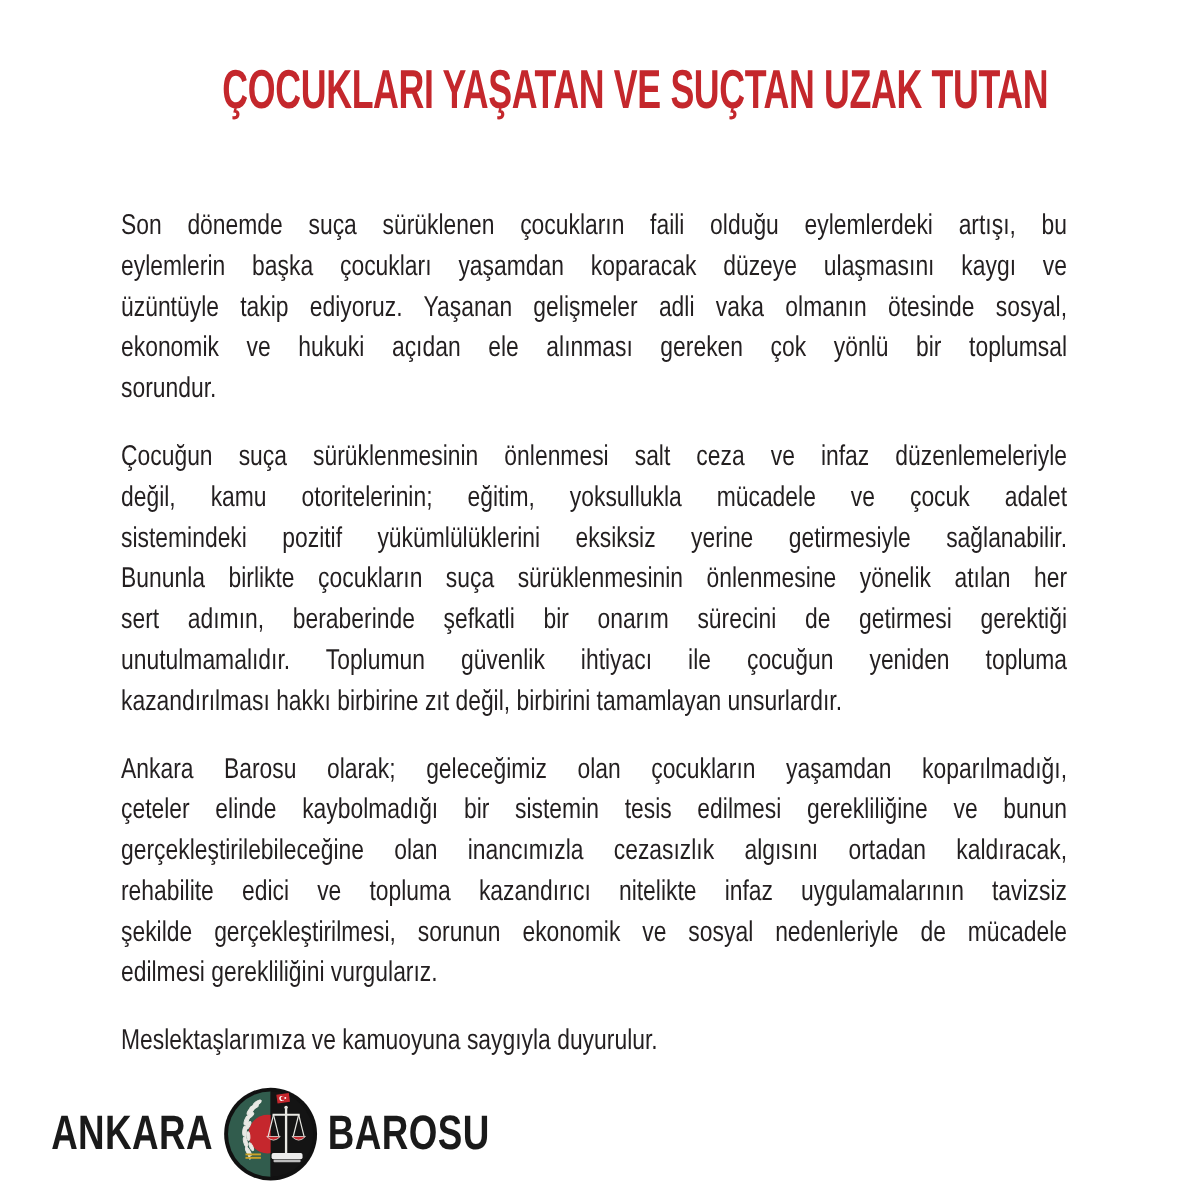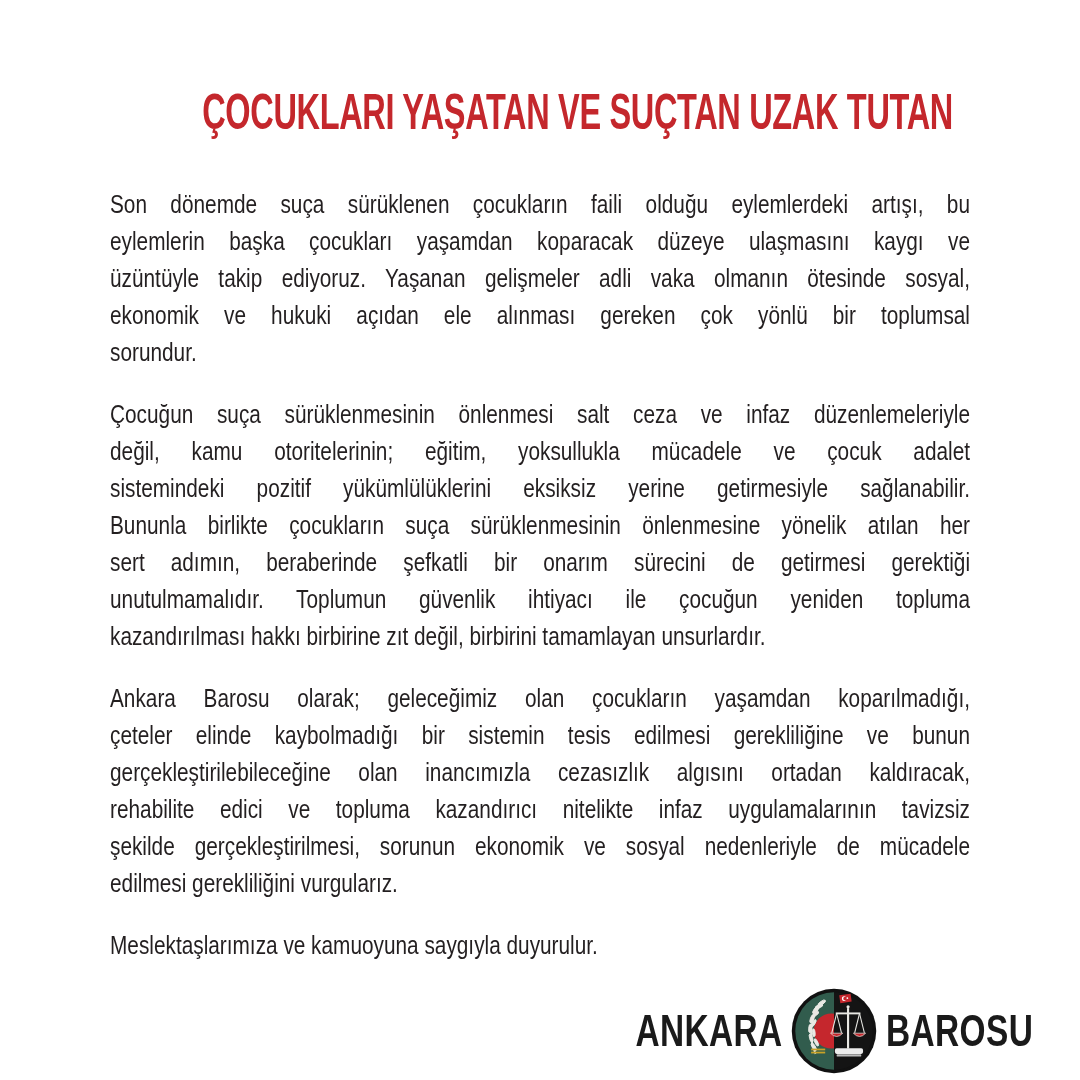--- a/index.html
+++ b/index.html
@@ -8,21 +8,20 @@
     width:1080px;height:1080px;
     background:#ffffff;
     overflow:hidden;
     font-family:"Liberation Sans",sans-serif;
     color:#231f20;
   }
   
   .title-block{
     position:absolute;top:52px;left:0;width:1080px;
     text-align:right;
-    margin-top:31px;
   }
   .title-line{
     display:inline-block;
     white-space:nowrap;
     font-size:50px;
     font-weight:bold;
     line-height:58px;
     color:#c4272c;
     letter-spacing:-0.5px;
     transform:scaleX(0.65);
@@ -47,21 +46,21 @@
   .pline.last{
     text-align-last:left;
   }
   .closing{
     margin-top:0;
     text-align:left;
   }
   
   .footer{
     position:absolute;top:986px;left:0;width:1080px;height:90px;
-    display:flex;justify-content:flex-end;align-items:center;
+    display:flex;justify-content:flex-start;align-items:center;
     gap:8px;
   }
   .logo-text{
     font-size:44px;
     font-weight:bold;
     color:#1a1a1a;
     letter-spacing:0.5px;
     white-space:nowrap;
   }
   .logo-text.ankara{transform:scaleX(0.76);transform-origin:right center;}

